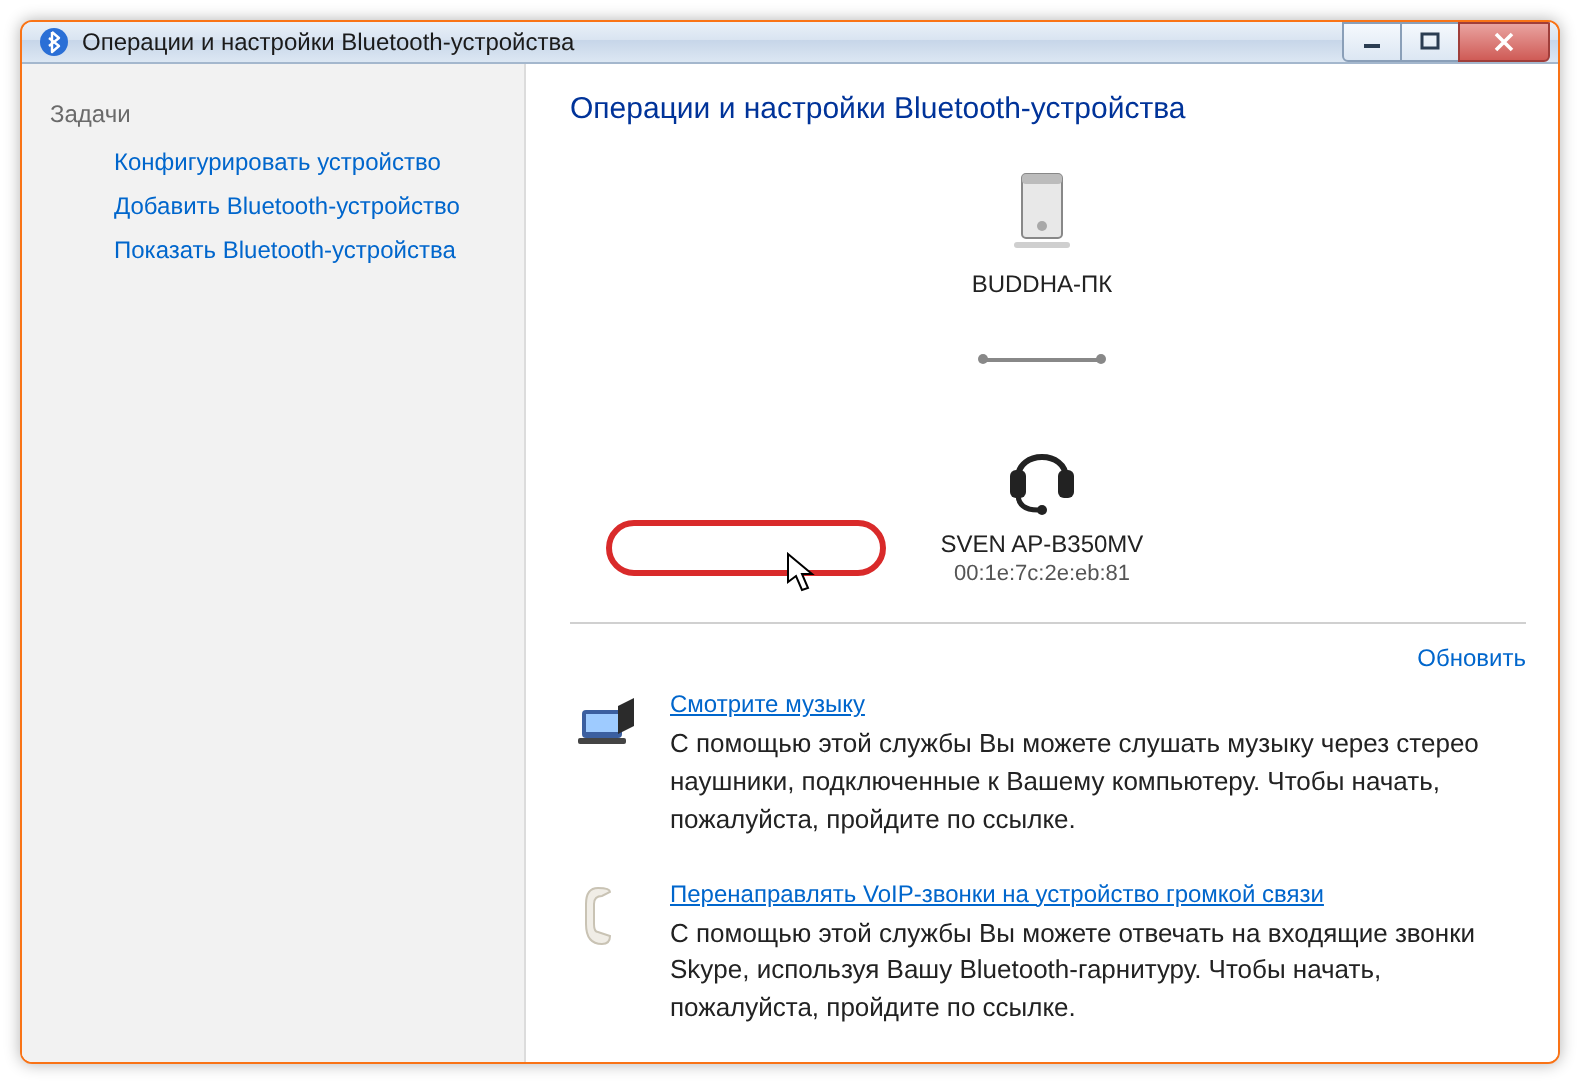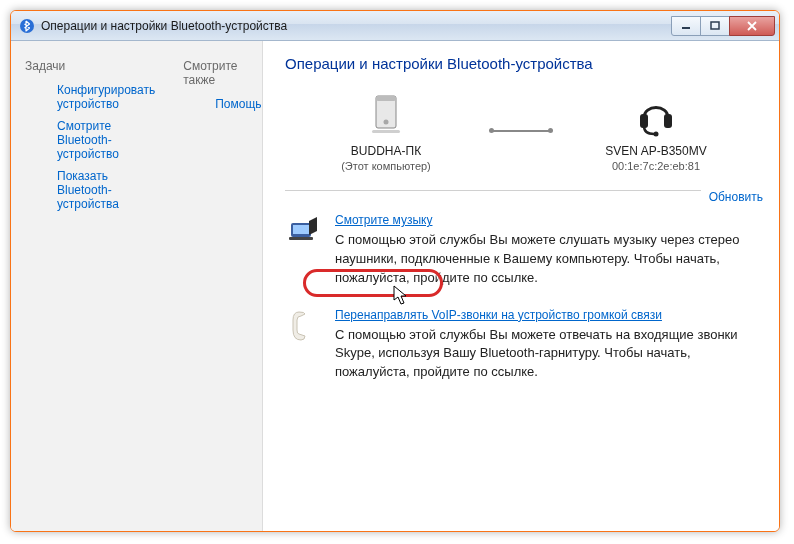--- a/index.html
+++ b/index.html
@@ -108,20 +108,21 @@
     color: #003399;
     font-size: 15px;
     margin-bottom: 18px;
   }
   .devices {
     display: flex;
     align-items: center;
     justify-content: center;
     gap: 30px;
     margin-bottom: 18px;
+    flex-direction: column;
   }
   .dev {
     text-align: center;
     width: 150px;
   }
   .dev-icon {
     width: 48px; height: 48px;
     margin: 0 auto 6px auto;
     display: flex; align-items: center; justify-content: center;
   }
@@ -140,21 +141,21 @@
     background: #888;
     border-radius: 50%;
     top: -2px;
   }
   .dev-conn::before { left: -2px; }
   .dev-conn::after { right: -2px; }
 
   .refresh-row {
     border-top: 1px solid #d0d0d0;
     text-align: right;
-    padding-top: 8px;
+    padding-top: 19px;
     margin-right: -6px;
   }
   .refresh-link {
     color: #0066cc;
     font-size: 12px;
     background: #fff;
     position: relative;
     top: -9px;
     padding-left: 8px;
     cursor: pointer;
@@ -224,45 +225,40 @@
           </svg>
       </div>
     </div>
   </div>
 
   <div class="body">
     <div class="sidebar">
       <div class="sidebar-section">
         <div class="sidebar-header">Задачи</div>
         <a class="sidebar-link">Конфигурировать устройство</a>
-        <a class="sidebar-link">Смотрите Bluetooth-устройство</a>
+        <a class="sidebar-link">Добавить Bluetooth-устройство</a>
         <a class="sidebar-link">Показать Bluetooth-устройства</a>
       </div>
       <div class="sidebar-spacer"></div>
-      <div class="sidebar-section">
-        <div class="sidebar-header">Смотрите также</div>
-        <a class="sidebar-link">Помощь</a>
-      </div>
     </div>
 
     <div class="main">
       <div class="main-title">Операции и настройки Bluetooth-устройства</div>
 
       <div class="devices">
         <div class="dev">
           <div class="dev-icon">
             <svg width="48" height="48" viewBox="0 0 48 48">
               <rect x="14" y="6" width="20" height="32" rx="2" fill="#e8e8e8" stroke="#888"></rect>
               <rect x="14" y="6" width="20" height="5" rx="2" fill="#bcbcbc"></rect>
               <circle cx="24" cy="32" r="2.5" fill="#a8a8a8"></circle>
               <rect x="10" y="40" width="28" height="3" rx="1.5" fill="#cfcfcf"></rect>
             </svg>
           </div>
           <div class="dev-name">BUDDHA-ПК</div>
-          <div class="dev-sub">(Этот компьютер)</div>
         </div>
         <div class="dev-conn"></div>
         <div class="dev">
           <div class="dev-icon">
             <svg width="48" height="48" viewBox="0 0 48 48">
               <path d="M12 28 C12 14 36 14 36 28" stroke="#222" stroke-width="3" fill="none"></path>
               <rect x="8" y="24" width="8" height="14" rx="3" fill="#222"></rect>
               <rect x="32" y="24" width="8" height="14" rx="3" fill="#222"></rect>
               <path d="M12 36 Q12 44 22 44" stroke="#222" stroke-width="2.5" fill="none"></path>
               <circle cx="24" cy="44" r="2.5" fill="#222"></circle>

